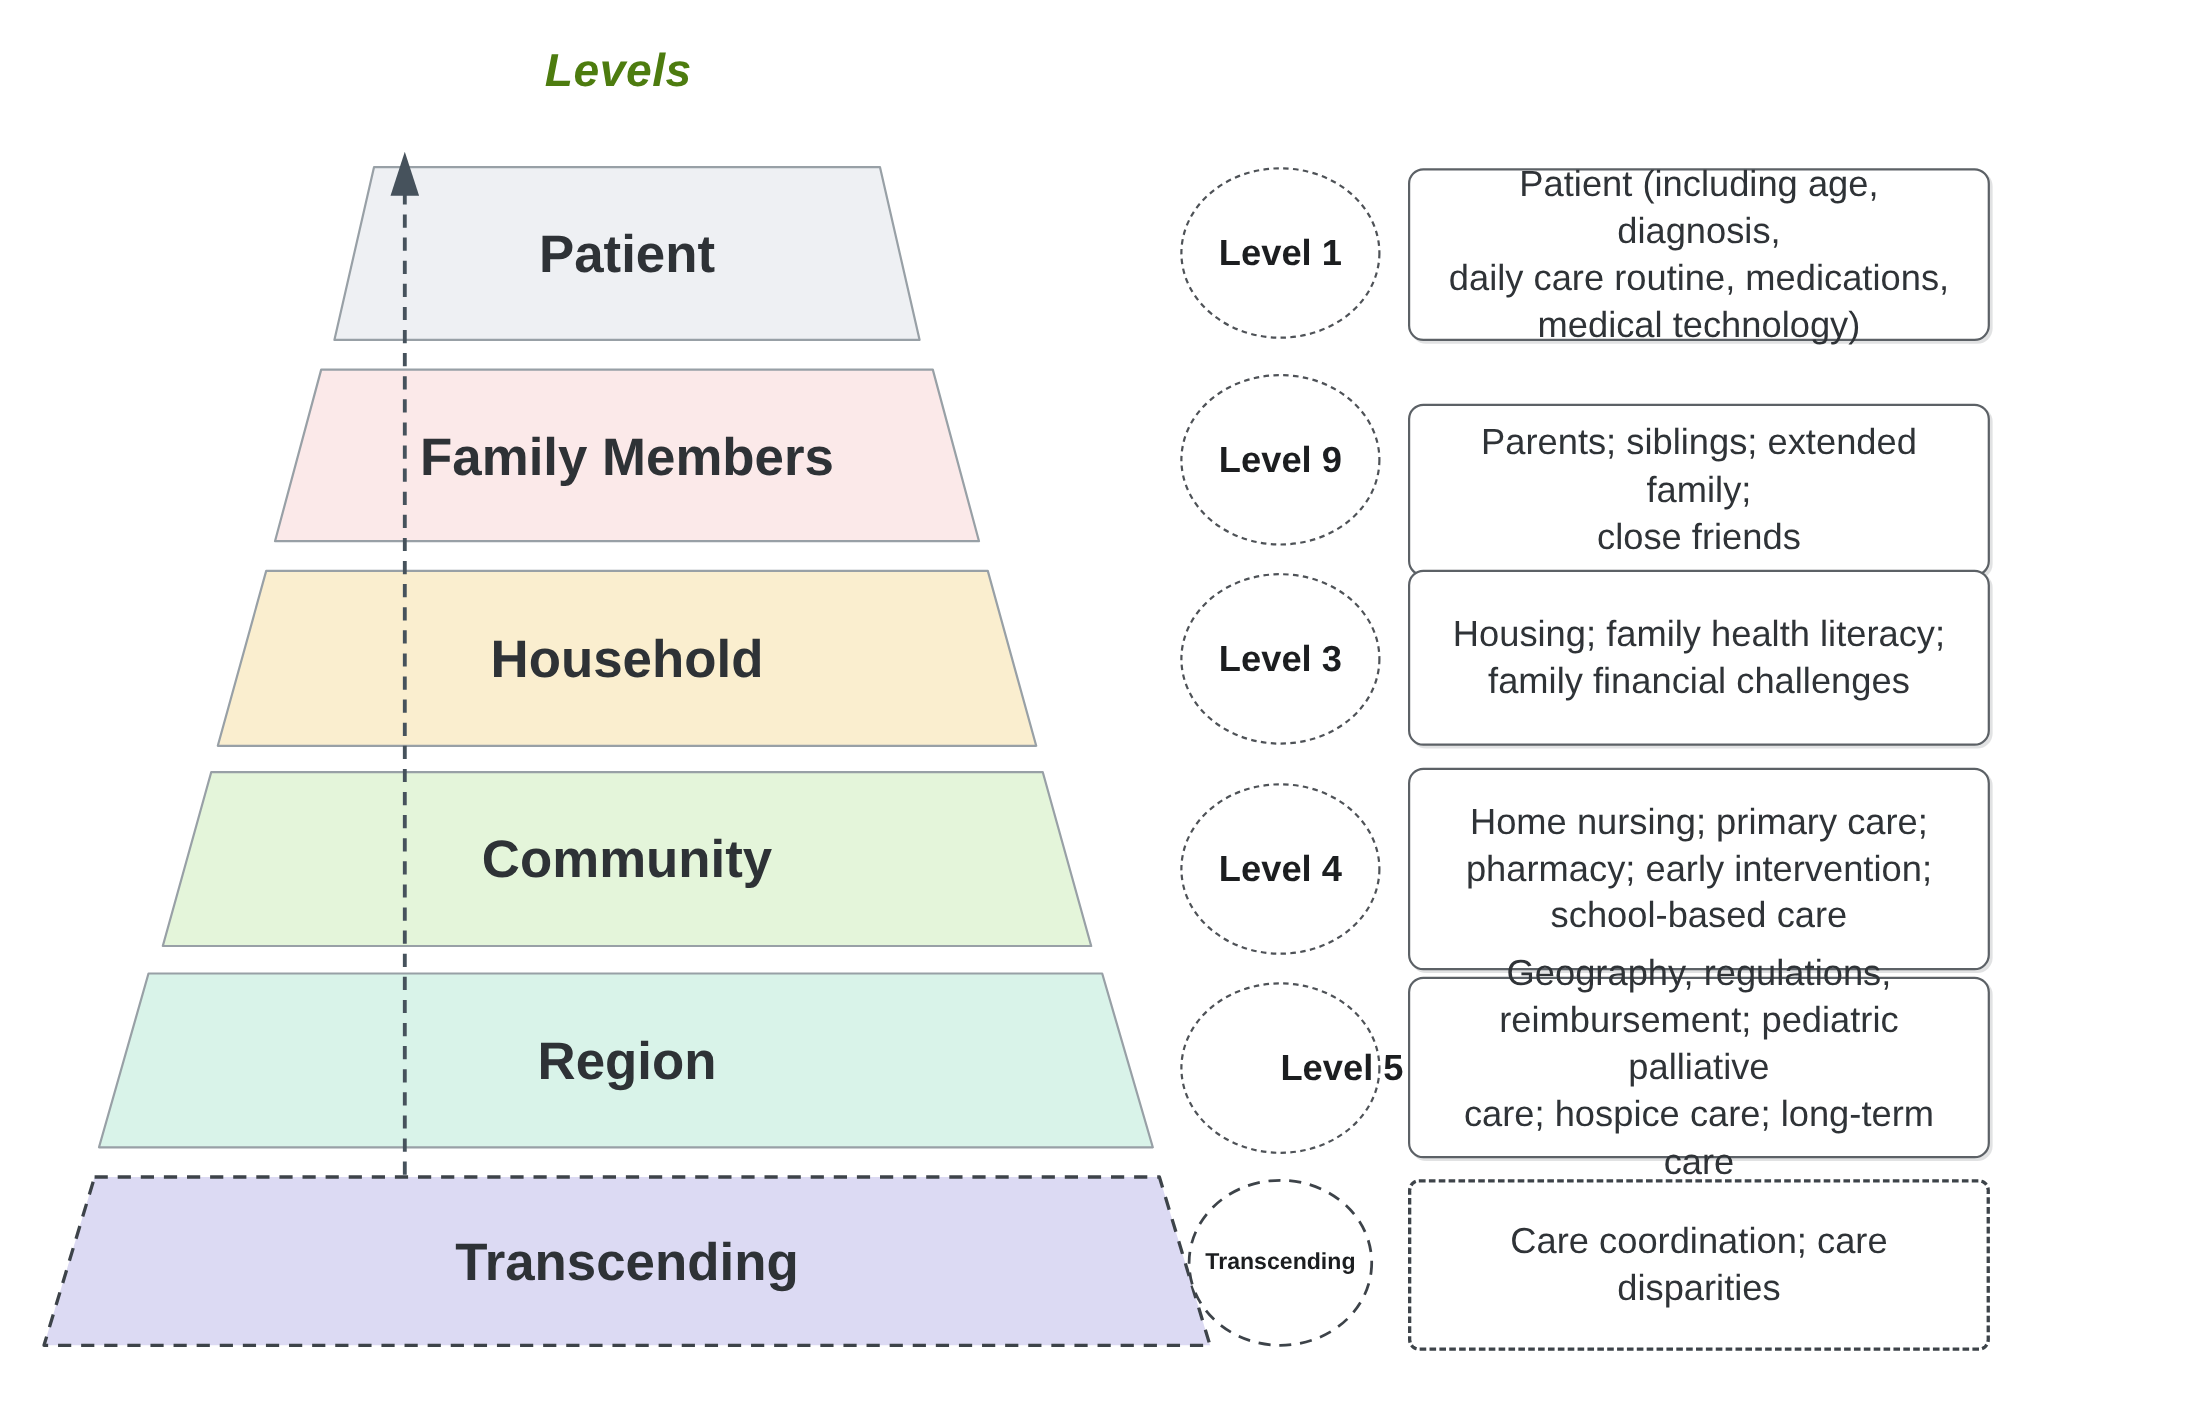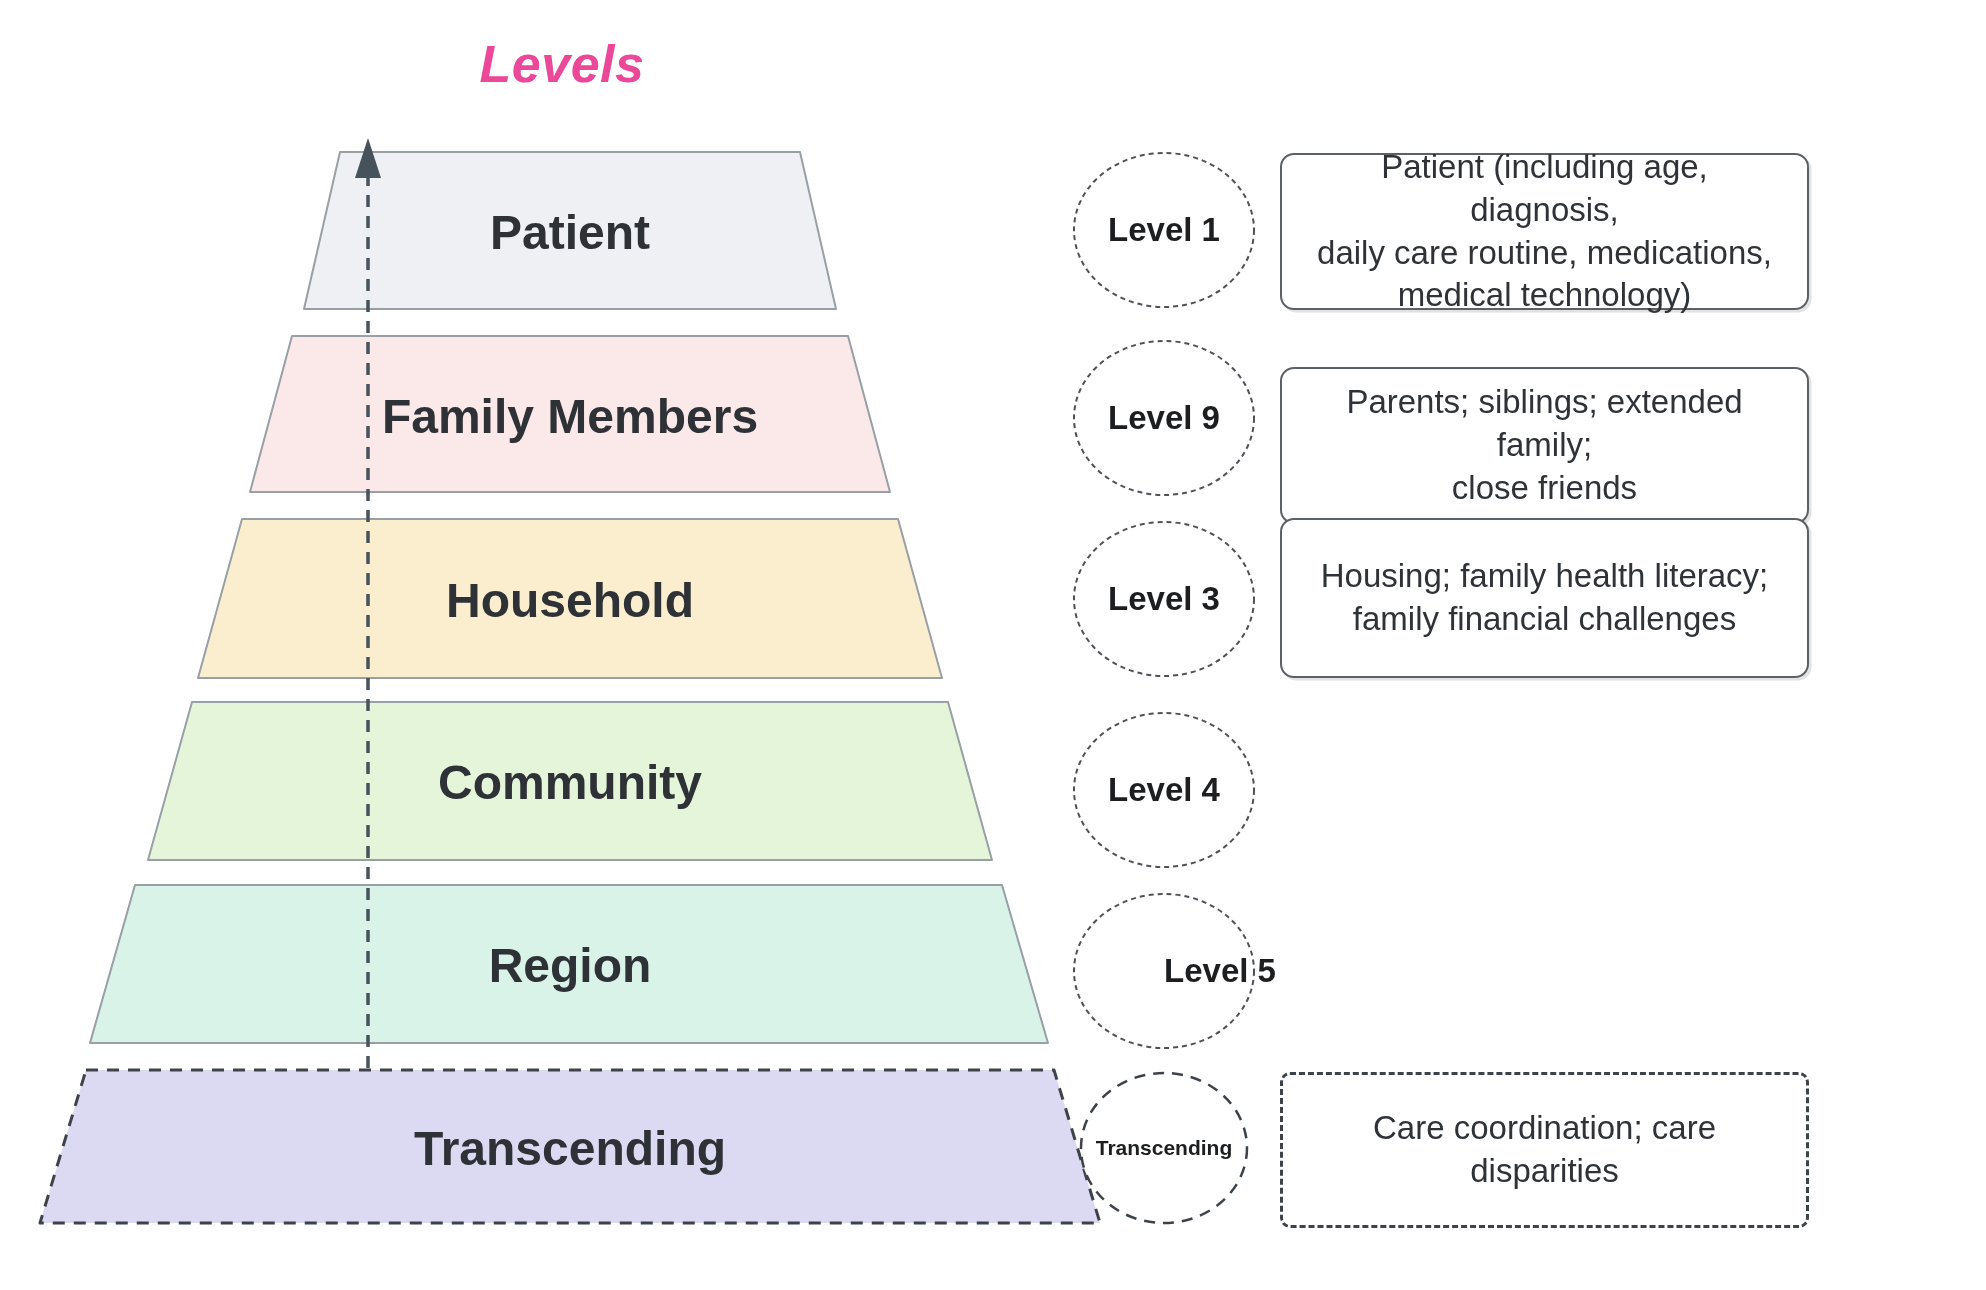--- a/index.html
+++ b/index.html
@@ -2,21 +2,21 @@
 <html><head>
 <meta charset="utf-8">
 <style>
   html,body{margin:0;padding:0;background:#ffffff;}
   .canvas{
     position:relative;width:1986px;height:1290px;background:#ffffff;
     font-family:"Liberation Sans", sans-serif;overflow:hidden;
   }
   svg.layer{position:absolute;left:0;top:0;width:1986px;height:1290px;}
   .abs{position:absolute;transform:translate(-50%,-50%);white-space:nowrap;}
-  .heading{font-style:italic;font-weight:bold;font-size:52px;color:#ec4899;letter-spacing:0.5px;}
+  .heading{font-style:italic;font-weight:bold;font-size:42px;color:#4d7c0f;letter-spacing:0.5px;}
   .tlabel{font-weight:bold;font-size:48px;color:#2e3236;}
   .clabel{font-weight:bold;font-size:33px;color:#1c1e20;}
   .clabel.small{font-size:21px;}
   .kbox{
     position:absolute;left:1280px;width:529px;box-sizing:border-box;
     background:#ffffff;border:2px solid #5c6166;border-radius:14px;
     display:flex;align-items:center;justify-content:center;text-align:center;
     padding:6px 22px;color:#2f3337;font-size:33px;line-height:1.3;
     box-shadow:2.5px 2.5px 0 rgba(90,95,100,0.18);
   }
@@ -70,17 +70,27 @@
 medical technology)</span>
   </div>
   <div class="kbox" style="top:338px;height:157px;margin-top:29px;">
     <span class="txt">Parents; siblings; extended family;
 close friends</span>
   </div>
   <div class="kbox" style="top:518px;height:160px;">
     <span class="txt">Housing; family health literacy;
 family financial challenges</span>
   </div>
+  <div class="kbox" style="top:698px;height:184px;">
+    <span class="txt">Home nursing; primary care;
+pharmacy; early intervention;
+school-based care</span>
+  </div>
+  <div class="kbox" style="top:888px;height:165px;">
+    <span class="txt">Geography, regulations,
+reimbursement; pediatric palliative
+care; hospice care; long-term care</span>
+  </div>
   <div class="kbox dashed" style="top:1072px;height:156px;">
     <span class="txt">Care coordination; care disparities</span>
   </div>
 
 </div>
 
 </body></html>

